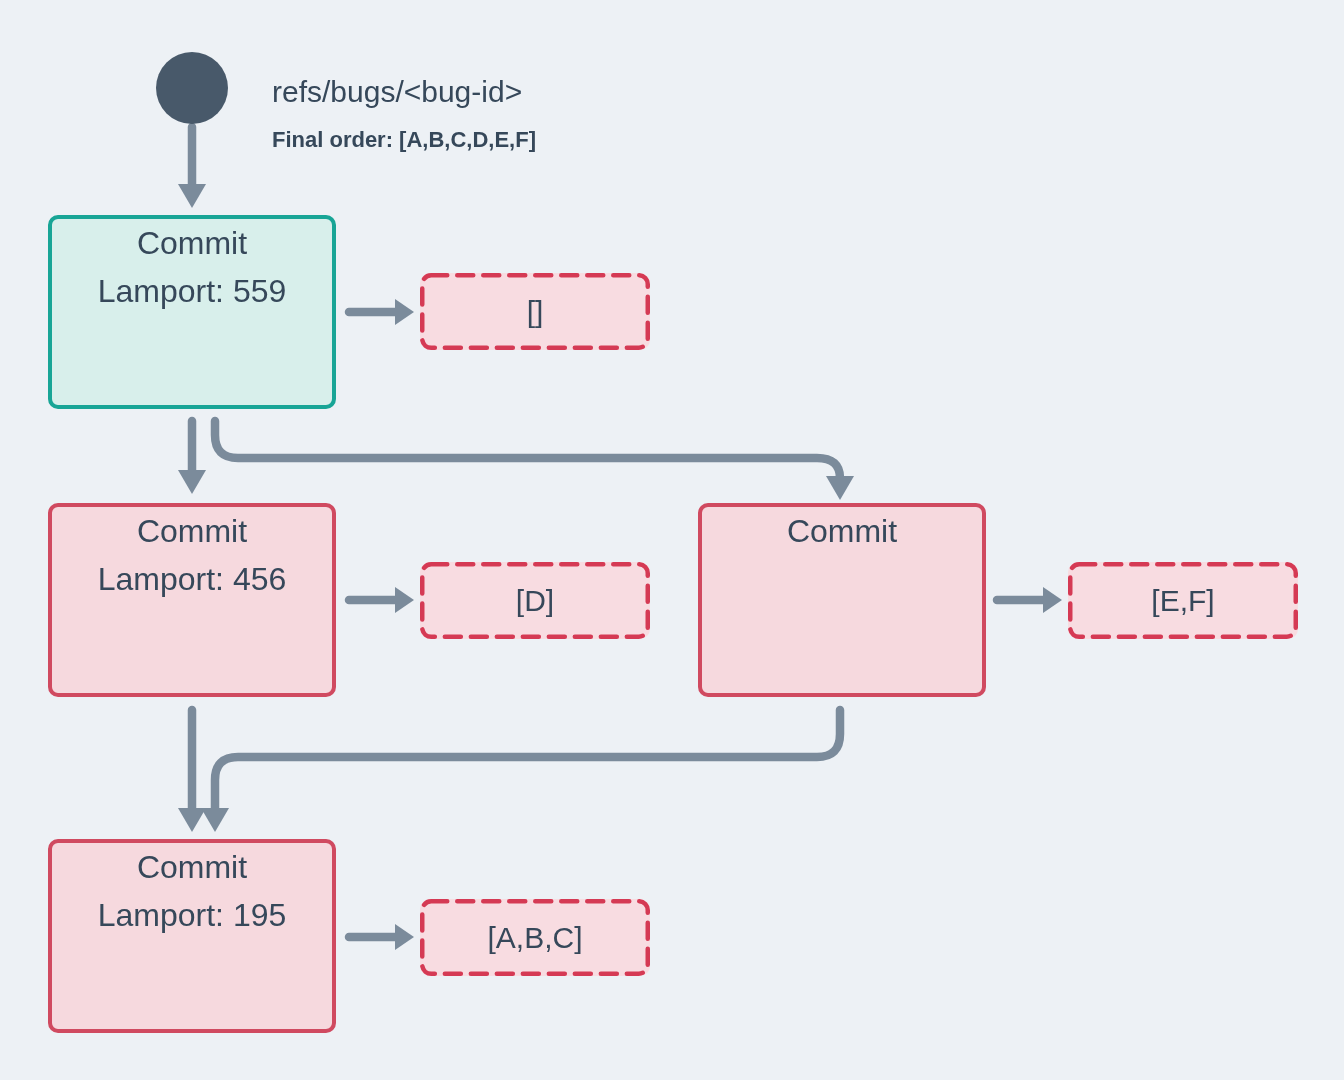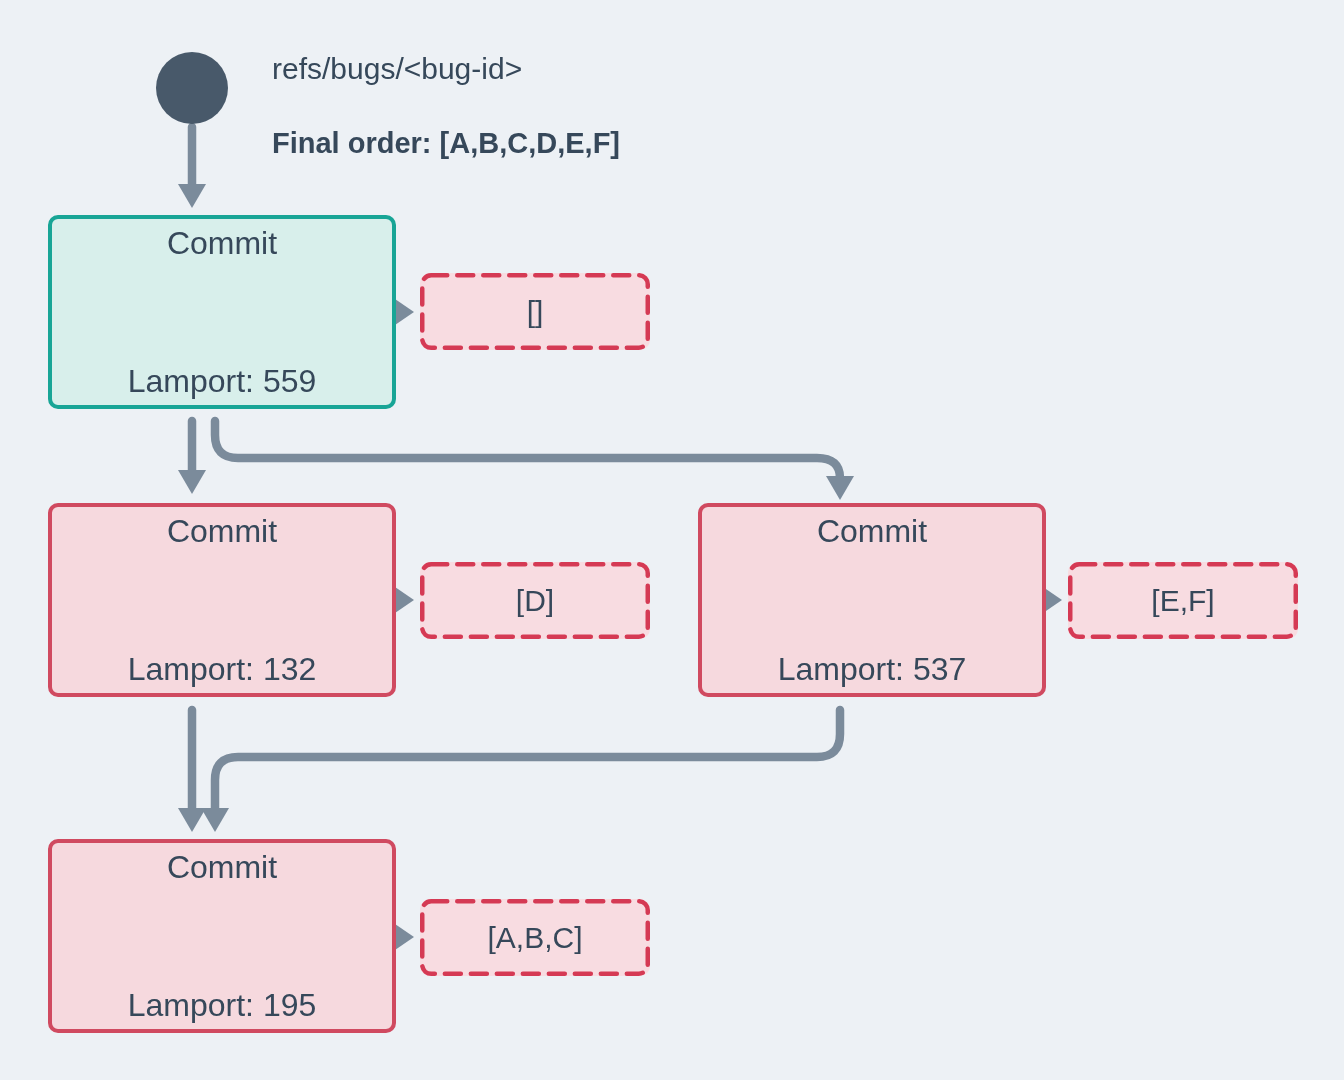--- a/index.html
+++ b/index.html
@@ -45,42 +45,42 @@
   }
   .ref-circle{
     position:absolute;
     left:156px; top:52px;
     width:72px; height:72px;
     border-radius:50%;
     background:var(--node-dark);
   }
   .ref-label{
     position:absolute;
-    left:272px; top:52px;
+    left:272px; top:75px;
     font-size:30px;
     color:var(--text-dark);
     white-space:nowrap;
   }
   .final-order-label{
     position:absolute;
     left:272px; top:127px;
-    font-size:29px;
+    font-size:22px;
     font-weight:bold;
     color:var(--text-dark);
     white-space:nowrap;
   }
   .commit-box{
     position:absolute;
-    width:348px; height:194px;
+    width:288px; height:194px;
     box-sizing:border-box;
     border-radius:10px;
     display:flex;
     flex-direction:column;
     align-items:center;
-    justify-content:space-between;
+    justify-content:flex-start;
     font-size:32px;
     line-height:48px;
     color:var(--text-dark);
     text-align:center;
   }
   .commit-box.head-commit{
     background:var(--teal-fill);
     border:4px solid var(--teal-border);
   }
   .commit-box.normal-commit{
@@ -159,26 +159,25 @@
   <div class="ref-label">refs/bugs/&lt;bug-id&gt;</div>
   <div class="final-order-label">Final order: [A,B,C,D,E,F]</div>
 
   <div class="commit-box head-commit commit-864">
     <span>Commit</span>
     <span>Lamport: 559</span>
   </div>
 
   <div class="commit-box normal-commit commit-246">
     <span>Commit</span>
-    <span>Lamport: 132</span>
+    <span>Lamport: 456</span>
   </div>
 
   <div class="commit-box normal-commit commit-537">
     <span>Commit</span>
-    <span>Lamport: 537</span>
   </div>
 
   <div class="commit-box normal-commit commit-127">
     <span>Commit</span>
     <span>Lamport: 195</span>
   </div>
 
   <div class="payload-box payload-empty">
     <svg viewBox="0 0 230 77" xmlns="http://www.w3.org/2000/svg">
       <rect class="dash-rect" x="2.25" y="2.25" width="225.5" height="72.5" rx="9"></rect>

